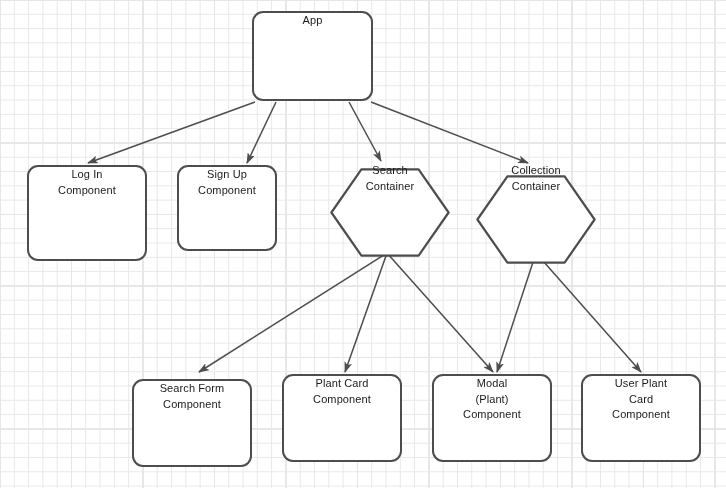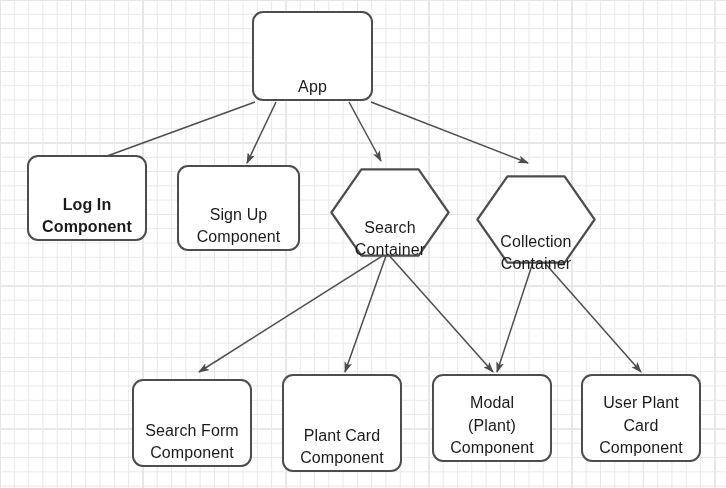--- a/index.html
+++ b/index.html
@@ -30,25 +30,25 @@
     position: absolute;
     left: 0; top: 0;
     width: 726px;
     height: 488px;
     pointer-events: none;
   }
   .node {
     position: absolute;
     box-sizing: border-box;
     display: flex;
-    align-items: flex-end;
+    align-items: flex-start;
     justify-content: center;
     text-align: center;
     color: #1a1a1a;
-    font-size: 16px;
+    font-size: 11px;
     line-height: 1.42;
     letter-spacing: 0.1px;
   }
   .node.rect {
     background: #ffffff;
     border: 2.2px solid #4d4d4d;
     border-radius: 11px;
   }
   .node.hex {
     background: transparent;
@@ -86,26 +86,26 @@
       <line x1="387" y1="253" x2="345" y2="372" stroke="#4d4d4d" stroke-width="1.5" marker-end="url(#arrowhead)"></line>
       <line x1="387" y1="253" x2="493" y2="372" stroke="#4d4d4d" stroke-width="1.5" marker-end="url(#arrowhead)"></line>
       <line x1="536" y1="253" x2="497" y2="372" stroke="#4d4d4d" stroke-width="1.5" marker-end="url(#arrowhead)"></line>
       <line x1="536" y1="253" x2="641" y2="372" stroke="#4d4d4d" stroke-width="1.5" marker-end="url(#arrowhead)"></line>
     </svg>
 
   <div class="node rect" style="left: 252px; top: 11px; width: 121px; height: 90px;">
     <span class="node-label">App</span>
   </div>
 
-  <div class="node rect" style="left: 27px; top: 155px; width: 120px; height: 86px; font-weight: bold;">
+  <div class="node rect" style="left: 27px; top: 165px; width: 120px; height: 96px;">
     <span class="node-label">Log In
 Component</span>
   </div>
 
-  <div class="node rect" style="left: 177px; top: 165px; width: 123px; height: 86px;">
+  <div class="node rect" style="left: 177px; top: 165px; width: 100px; height: 86px;">
     <span class="node-label">Sign Up
 Component</span>
   </div>
 
   <div class="node hex" style="left: 330px; top: 163px; width: 120px; height: 99px;">
       <svg class="hex-svg" viewBox="0 0 120 89">
         <polygon points="31.4,1.4 88.6,1.4 118.6,44.5 88.6,87.6 31.4,87.6 1.4,44.5" fill="#ffffff" stroke="#4d4d4d" stroke-width="2.2" stroke-linejoin="round"></polygon>
       </svg>
     <span class="node-label">Search
 Container</span>
@@ -117,21 +117,21 @@
       </svg>
     <span class="node-label">Collection
 Container</span>
   </div>
 
   <div class="node rect" style="left: 132px; top: 379px; width: 120px; height: 88px;">
     <span class="node-label">Search Form
 Component</span>
   </div>
 
-  <div class="node rect" style="left: 282px; top: 374px; width: 120px; height: 98px;">
+  <div class="node rect" style="left: 282px; top: 374px; width: 120px; height: 88px;">
     <span class="node-label">Plant Card
 Component</span>
   </div>
 
   <div class="node rect" style="left: 432px; top: 374px; width: 120px; height: 88px;">
     <span class="node-label">Modal
 (Plant)
 Component</span>
   </div>
 

